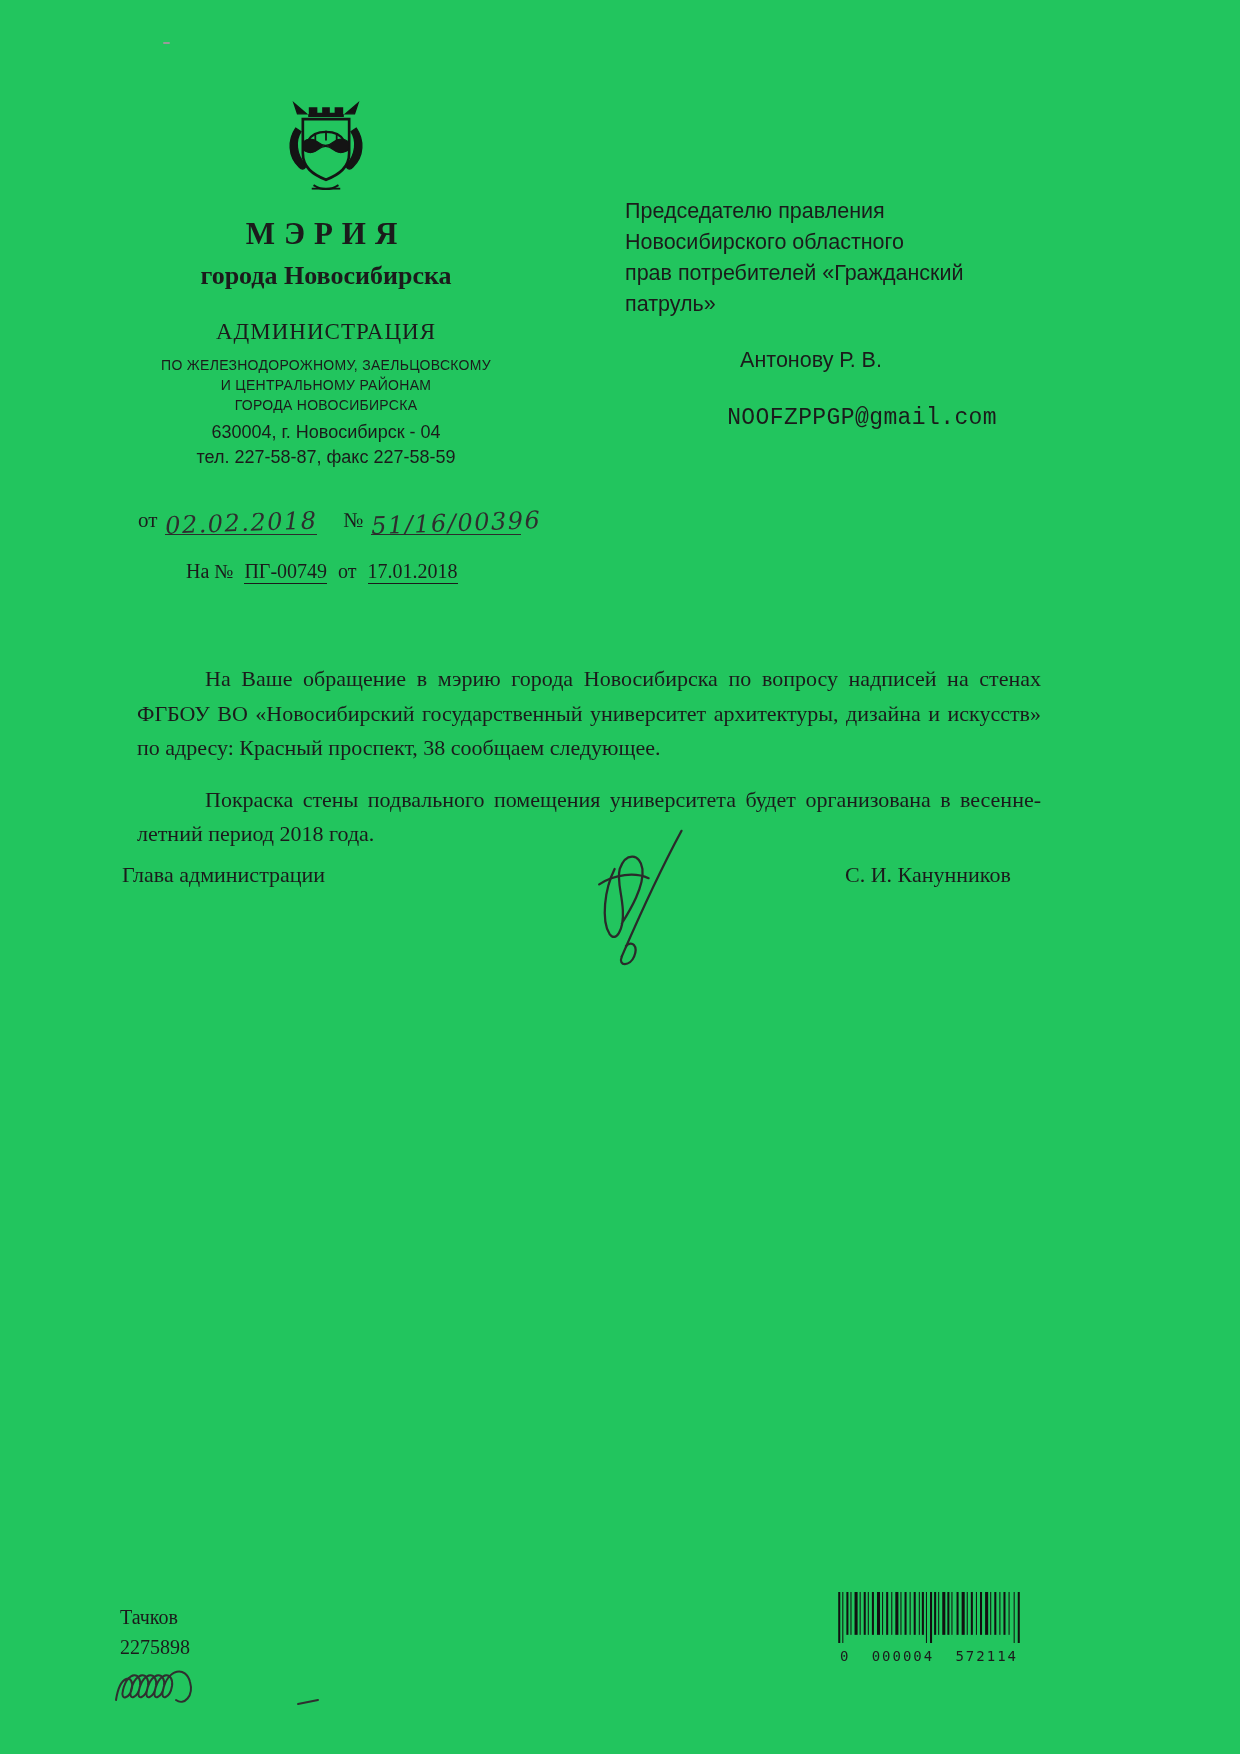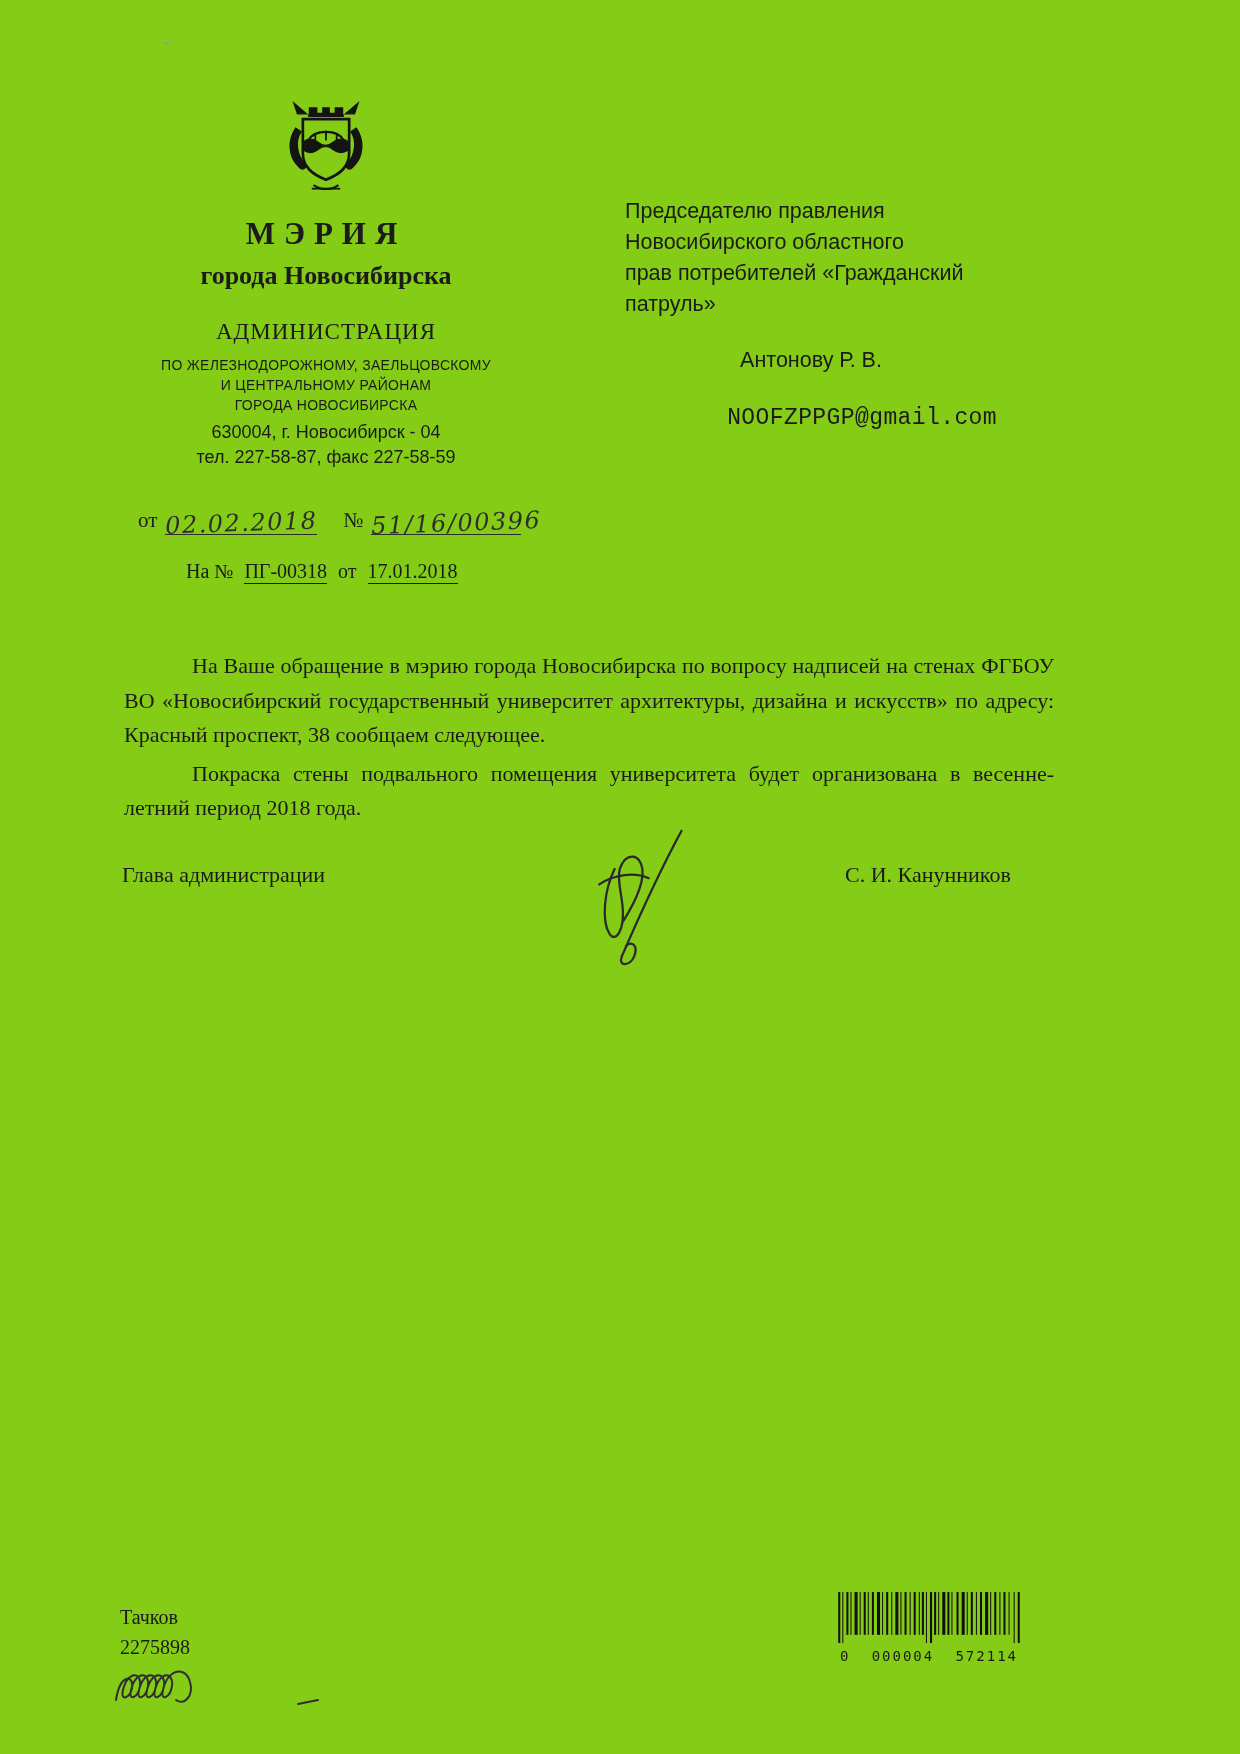--- a/index.html
+++ b/index.html
@@ -1,20 +1,20 @@
 <!DOCTYPE html>
 <html><head>
 <meta charset="utf-8">
 <style>
   html,body{margin:0;padding:0;background:#e8e8e8;}
   .page{
     position:relative;
     width:1240px;height:1754px;
     margin:0 auto;
-    background:#84cc16;
+    background:#22c55e;
     font-family:"Liberation Serif", serif;
     color:#1b1b1b;
     overflow:hidden;
   }
   
   .left-col{position:absolute;left:108px;top:96px;width:436px;text-align:center;}
   .emblem{display:inline-block;width:92px;height:98px;margin-bottom:22px;}
   .org1{font-size:31px;font-weight:bold;letter-spacing:9px;font-family:"Liberation Serif",serif;}
   .org2{font-size:26px;font-weight:bold;margin-top:9px;}
   .admin1{font-size:23px;margin-top:28px;letter-spacing:1px;}
@@ -42,21 +42,21 @@
   .reply-line .u{border-bottom:1.4px solid #1b1b1b;padding-bottom:1px;}
   .reply-line span{margin-right:6px;}
   
   .right-col{position:absolute;left:625px;top:196px;width:372px;
     font-family:"Liberation Sans",sans-serif;font-size:21.5px;line-height:31px;}
   .recipient-name{margin-top:25px;text-align:center;}
   .recipient-email{margin-top:27px;font-family:Liberation Mono, monospace;font-size:23px;letter-spacing:.4px;text-align:right;}
   
   .body-text{position:absolute;left:120px;top:645px;width:938px;
     font-size:22px;line-height:34.5px;text-align:justify;}
-  .body-text p{margin:4px;text-indent:68px;}
+  .body-text p{margin:17px;text-indent:68px;}
   
   .sig-title{position:absolute;left:122px;top:862px;font-size:22px;}
   .sig-name{position:absolute;left:845px;top:862px;font-size:22px;}
   .sig-mark{position:absolute;left:558px;top:812px;width:175px;height:155px;}
   
   .executor-name{position:absolute;left:120px;top:1606px;font-size:20px;}
   .executor-phone{position:absolute;left:120px;top:1636px;font-size:20px;}
   .executor-scribble{position:absolute;left:110px;top:1660px;width:215px;height:58px;}
   
   .barcode{position:absolute;left:838px;top:1592px;width:182px;}
@@ -115,21 +115,21 @@
       <span class="handwriting">02.02.2018</span>
     </span>
     <span class="ref-label">№</span>
     <span class="blank num">
       <span class="handwriting">51/16/00396</span>
     </span>
   </div>
 
   <div class="reply-line">
     <span>На  №</span>
-    <span class="u">ПГ-00318</span>
+    <span class="u">ПГ-00749</span>
     <span>от</span>
     <span class="u">17.01.2018</span>
   </div>
 
   <div class="right-col">
     <div>Председателю правления</div>
     <div>Новосибирского областного</div>
     <div>прав потребителей «Гражданский</div>
     <div>патруль»</div>
     <div class="recipient-name">Антонову Р. В.</div>

